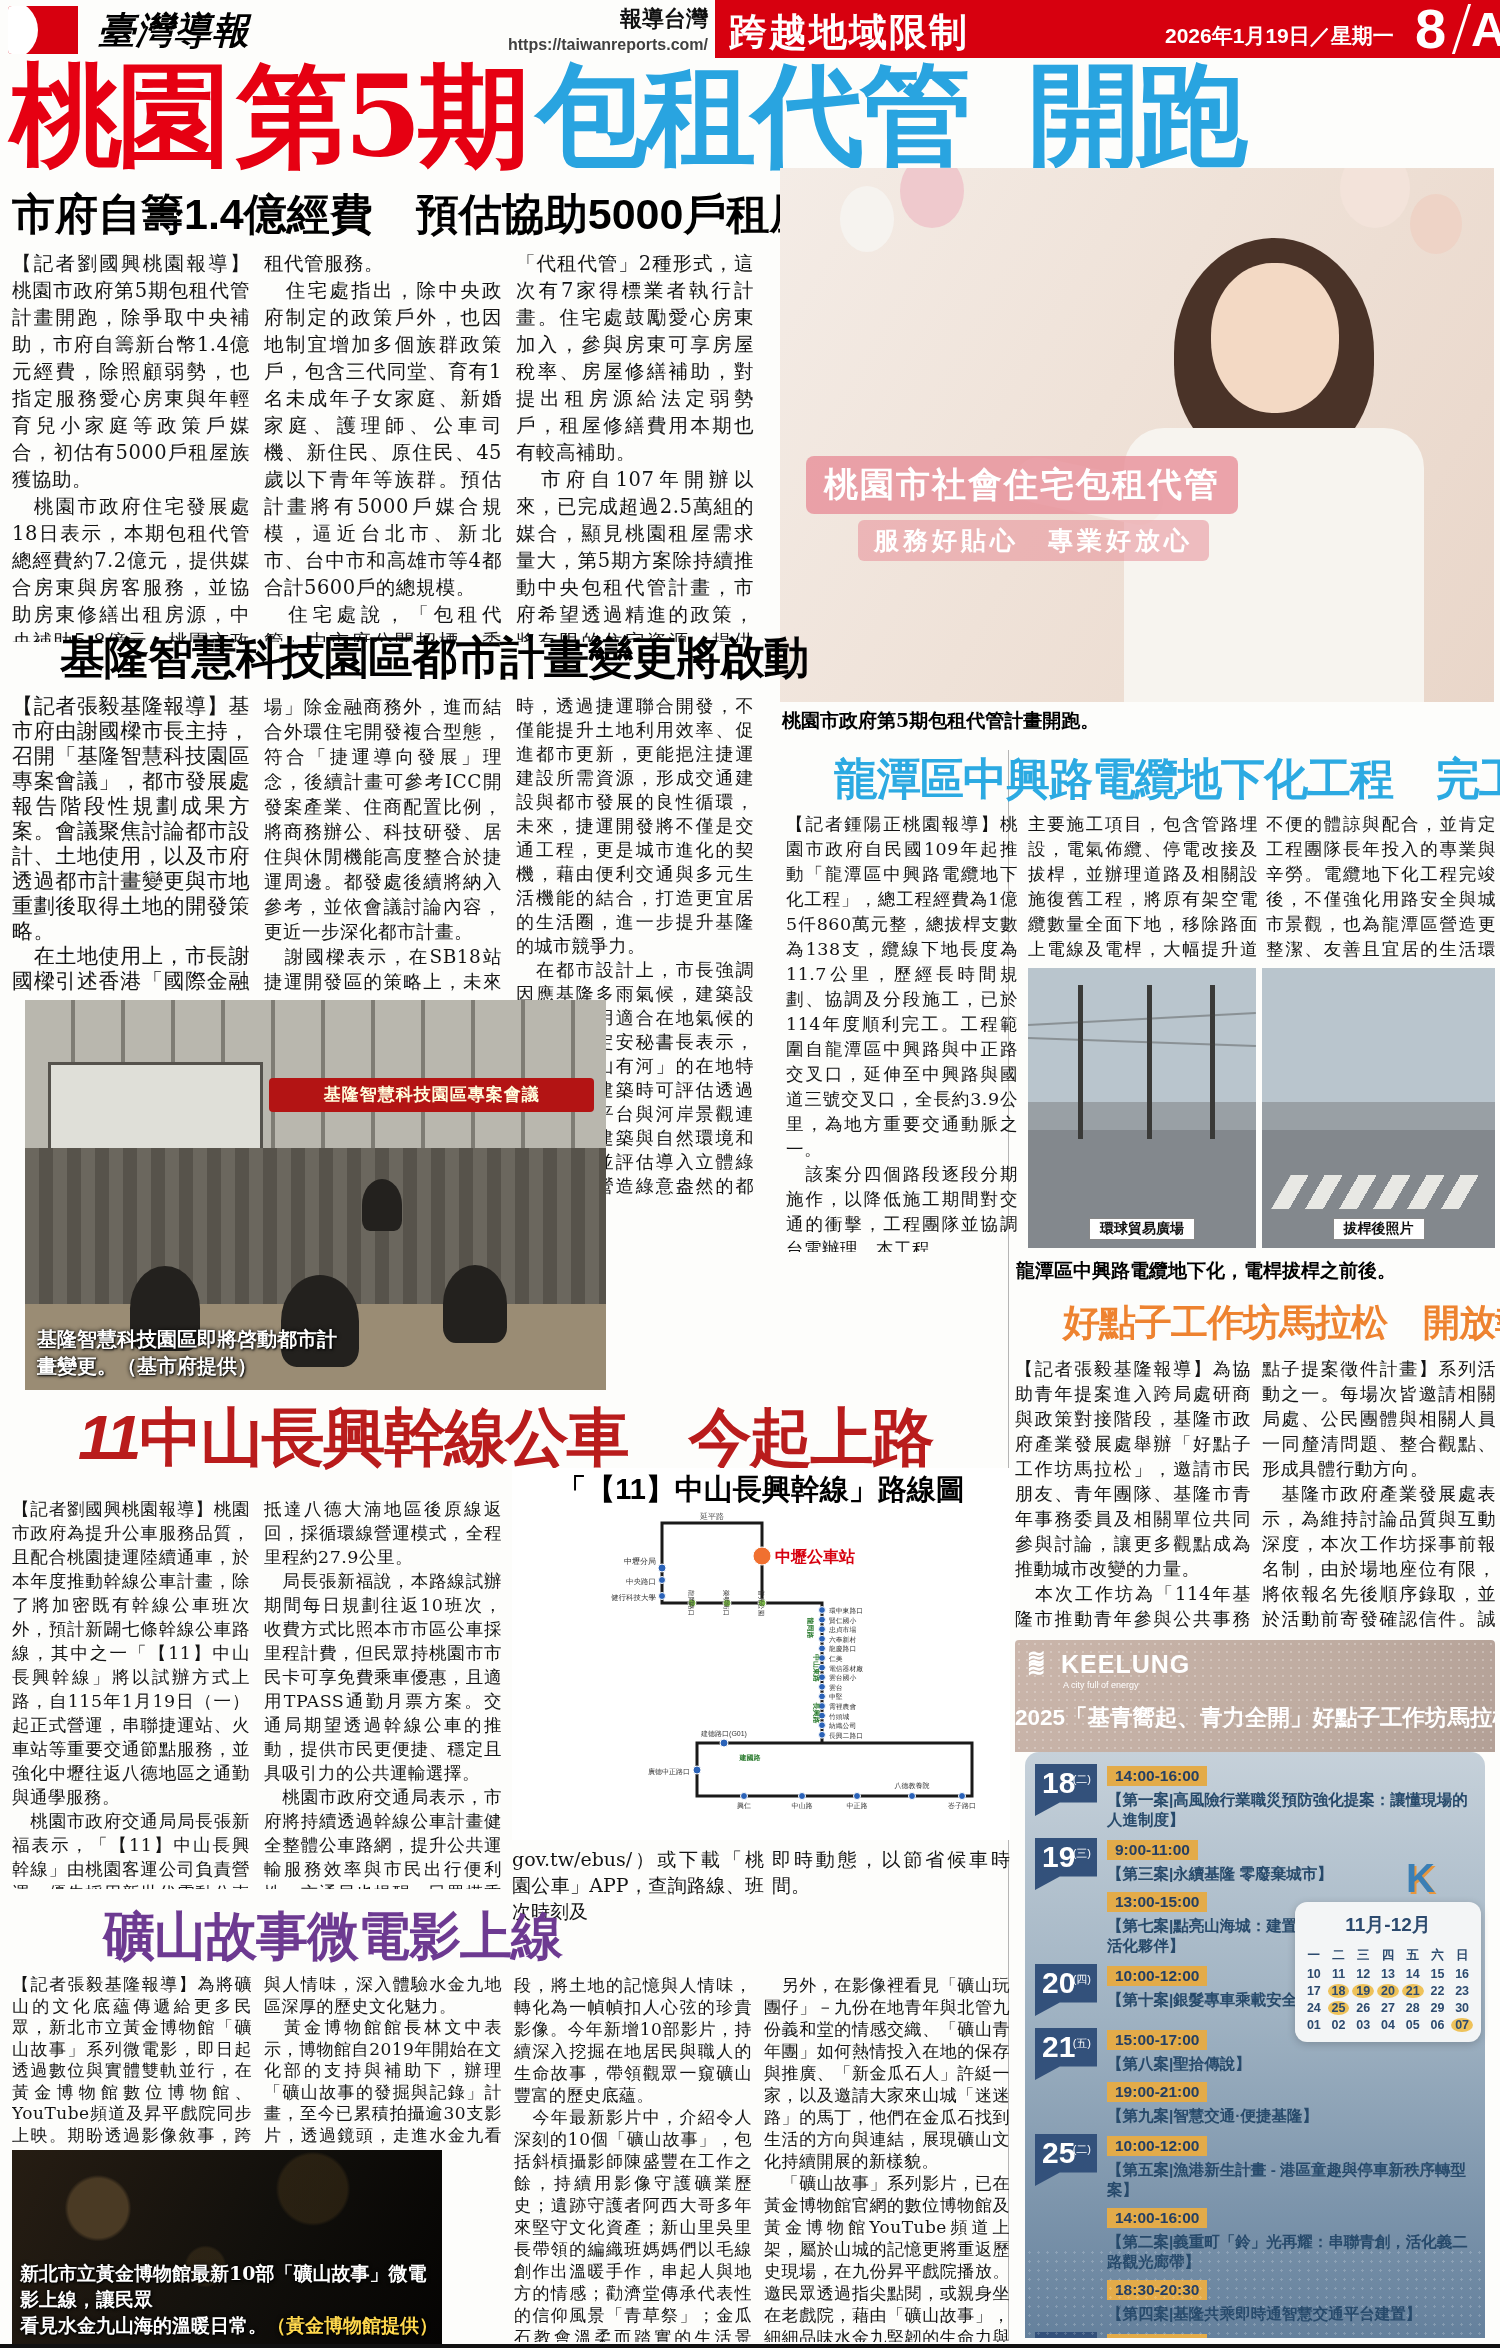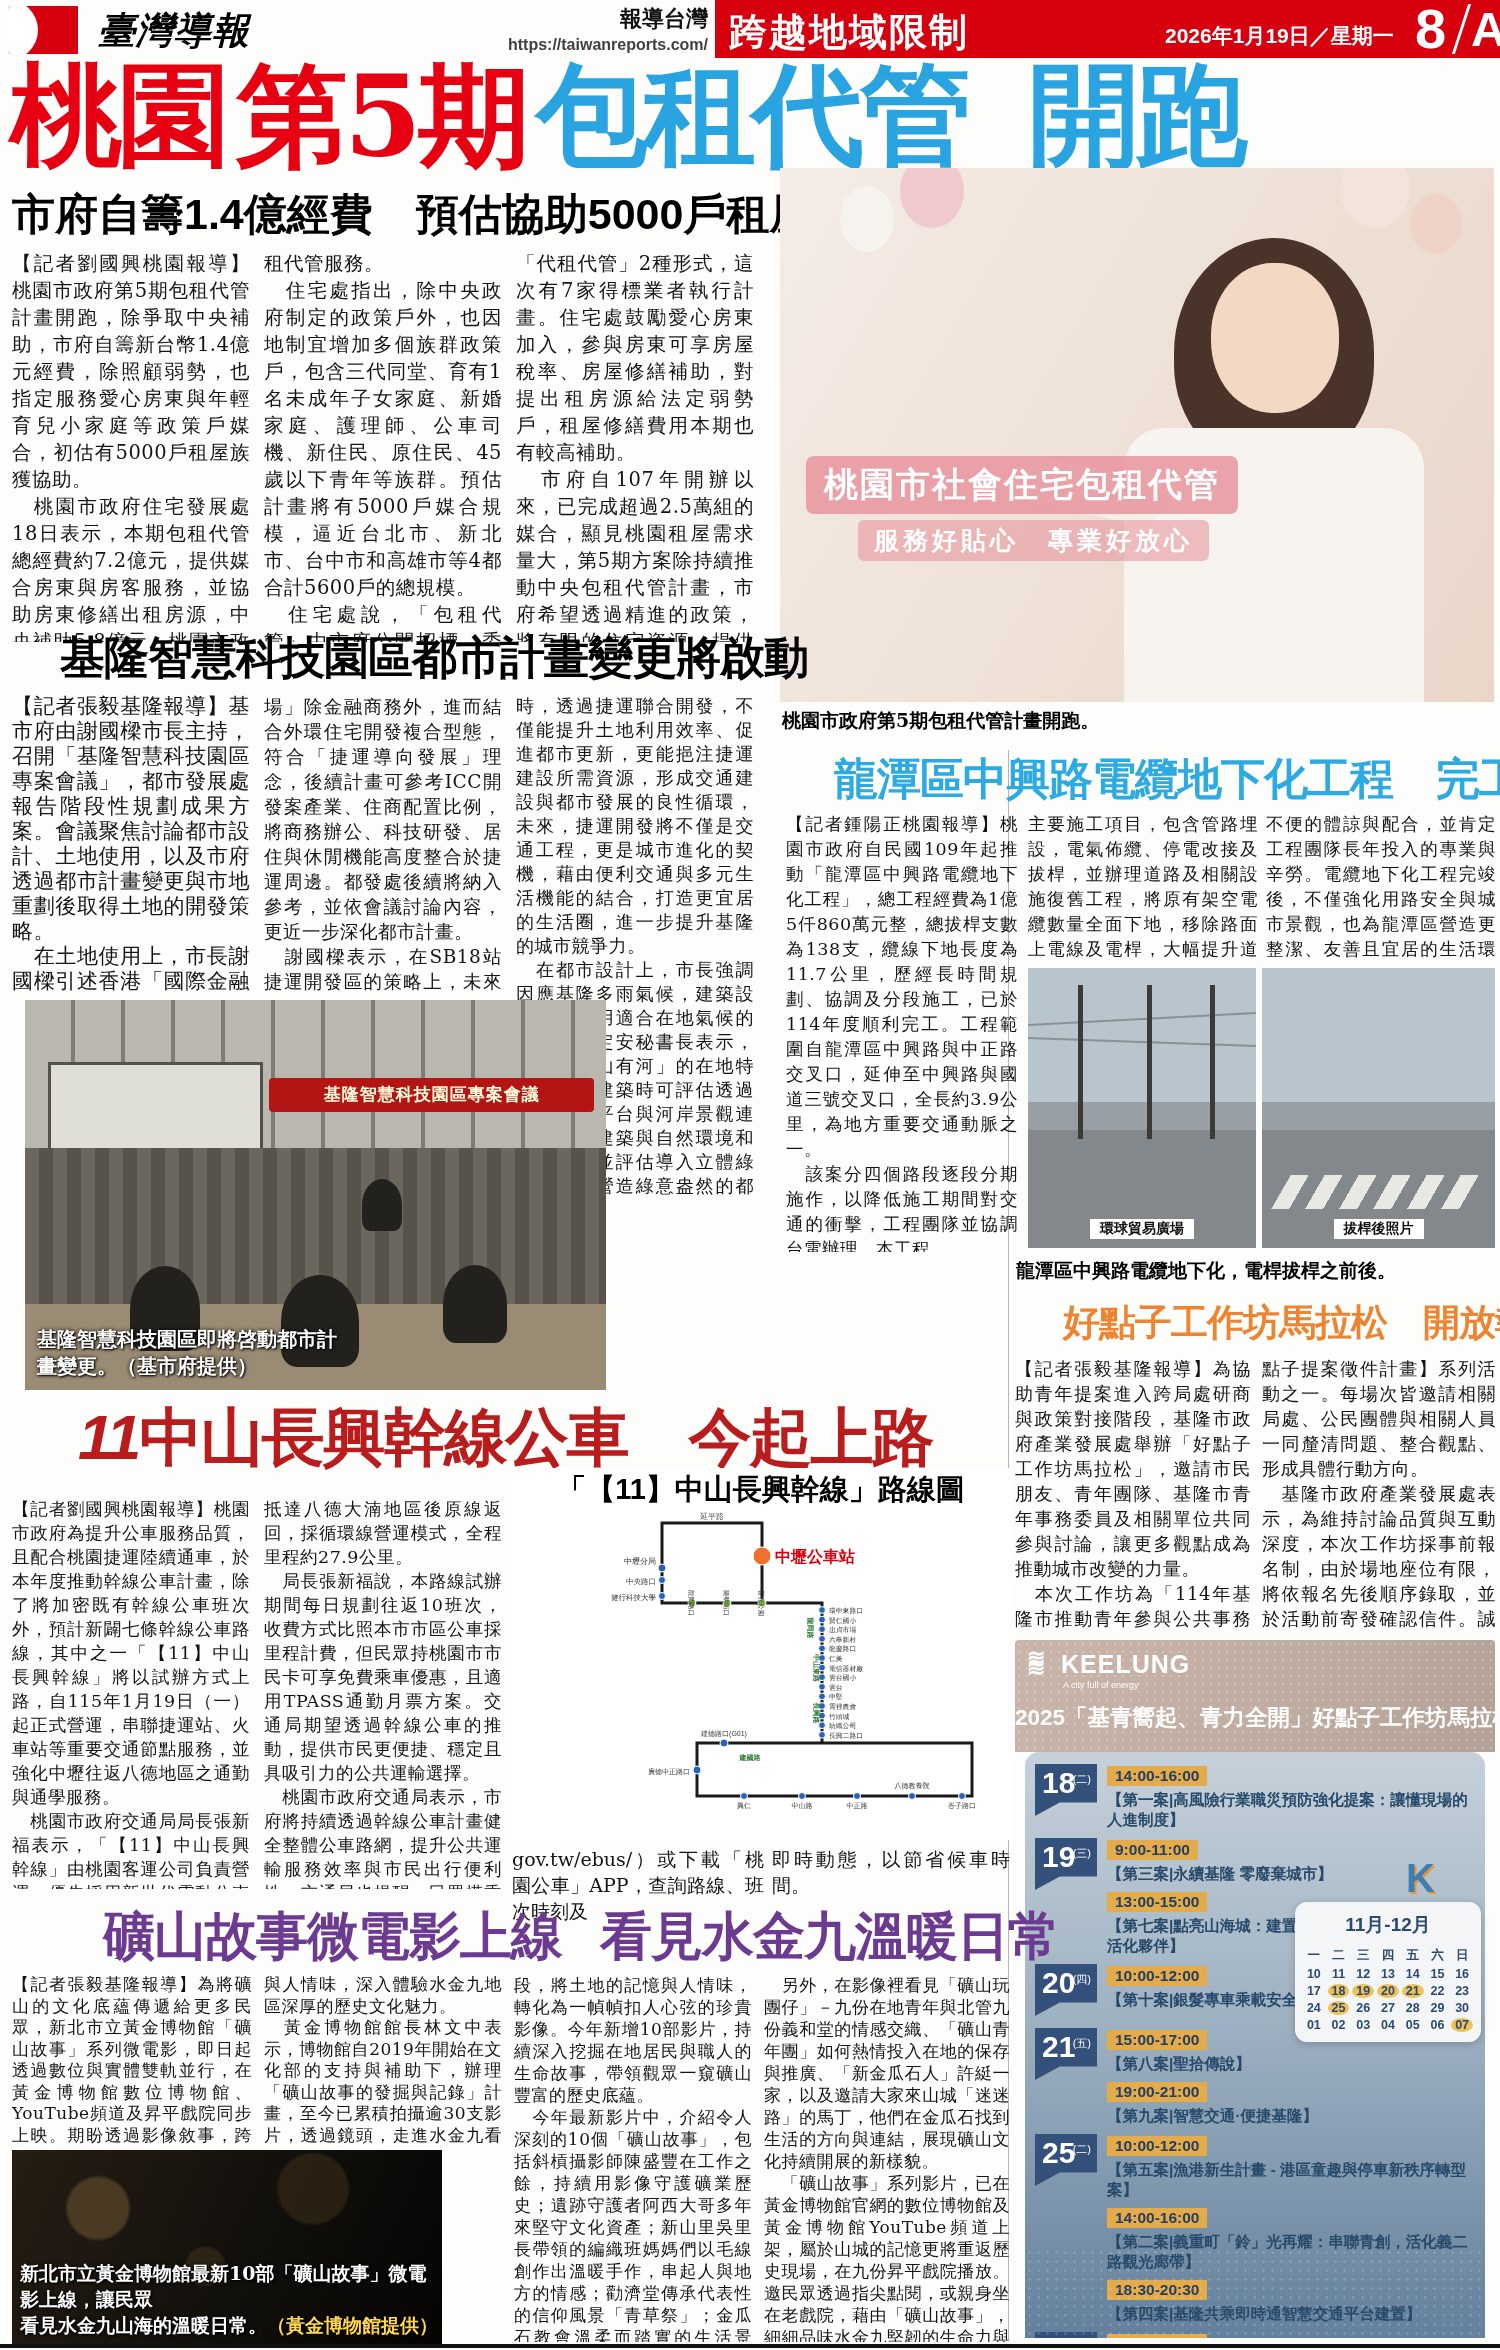--- a/index.html
+++ b/index.html
@@ -385,21 +385,20 @@
         <text x="400" y="280" font-size="7" fill="#333" text-anchor="middle" font-family="&quot;Liberation Sans&quot;,sans-serif">八德教養院</text>
         <circle cx="450" cy="288" r="3.5" fill="#2a62b8" stroke="#fff" stroke-width="1"></circle>
         <text x="450" y="300" font-size="7" fill="#333" text-anchor="middle" font-family="&quot;Liberation Sans&quot;,sans-serif">峇子路口</text>
       </svg>
   </div>
   <div class="aftermap" style="left:512px;top:1846px;width:252px;">gov.tw/ebus/）或下載「桃園公車」APP，查詢路線、班次時刻及</div>
   <div class="aftermap" style="left:772px;top:1846px;width:238px;">即時動態，以節省候車時間。</div>
 
   <div class="sec-head" style="left:55px;top:1902px;font-size:52px;color:#6d3a91;letter-spacing:-1px;display:flex;gap:38px;">
     <span>礦山故事微電影上線</span>
-    <span>看見水金九溫暖日常</span>
   </div>
   <div class="col" style="left:12px;top:1974px;width:240px;height:172px;font-size:17px;line-height:21.5px;">【記者張毅基隆報導】為將礦山的文化底蘊傳遞給更多民眾，新北市立黃金博物館「礦山故事」系列微電影，即日起透過數位與實體雙軌並行，在黃金博物館數位博物館、YouTube頻道及昇平戲院同步上映。期盼透過影像敘事，跨越地域限制，讓大眾看見礦山的生命力</div>
   <div class="col" style="left:264px;top:1974px;width:238px;height:172px;font-size:17px;line-height:21.5px;">與人情味，深入體驗水金九地區深厚的歷史文化魅力。
 　黃金博物館館長林文中表示，博物館自2019年開始在文化部的支持與補助下，辦理「礦山故事的發掘與記錄」計畫，至今已累積拍攝逾30支影片，透過鏡頭，走進水金九看似平凡卻最值得珍藏的生活片</div>
   <div class="col" style="left:514px;top:1974px;width:238px;height:368px;font-size:17px;line-height:22px;">段，將土地的記憶與人情味，轉化為一幀幀扣人心弦的珍貴影像。今年新增10部影片，持續深入挖掘在地居民與職人的生命故事，帶領觀眾一窺礦山豐富的歷史底蘊。
 　今年最新影片中，介紹令人深刻的10個「礦山故事」，包括斜槓攝影師陳盛豐在工作之餘，持續用影像守護礦業歷史；遺跡守護者阿西大哥多年來堅守文化資產；新山里吳里長帶領的編織班媽媽們以毛線創作出溫暖手作，串起人與地方的情感；勸濟堂傳承代表性的信仰風景「青草祭」；金瓜石教會溫柔而踏實的生活景象；礦山留影人金波大哥用快門捕捉山城裡自然與人文交織的精彩瞬間。</div>
   <div class="col" style="left:764px;top:1974px;width:246px;height:368px;font-size:17px;line-height:22px;">　另外，在影像裡看見「礦山玩團仔」－九份在地青年與北管九份義和堂的情感交織、「礦山青年團」如何熱情投入在地的保存與推廣、「新金瓜石人」許綎一家，以及邀請大家來山城「迷迷路」的馬丁，他們在金瓜石找到生活的方向與連結，展現礦山文化持續開展的新樣貌。
 　「礦山故事」系列影片，已在黃金博物館官網的數位博物館及黃金博物館YouTube頻道上架，屬於山城的記憶更將重返歷史現場，在九份昇平戲院播放。邀民眾透過指尖點閱，或親身坐在老戲院，藉由「礦山故事」，細細品味水金九堅韌的生命力與美好日常。</div>
 
   <div class="abs mine-photo">

